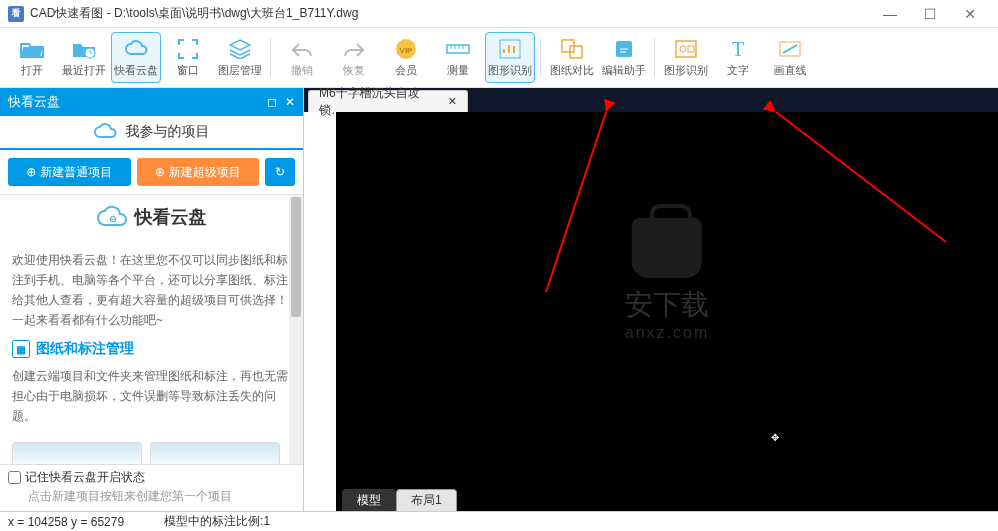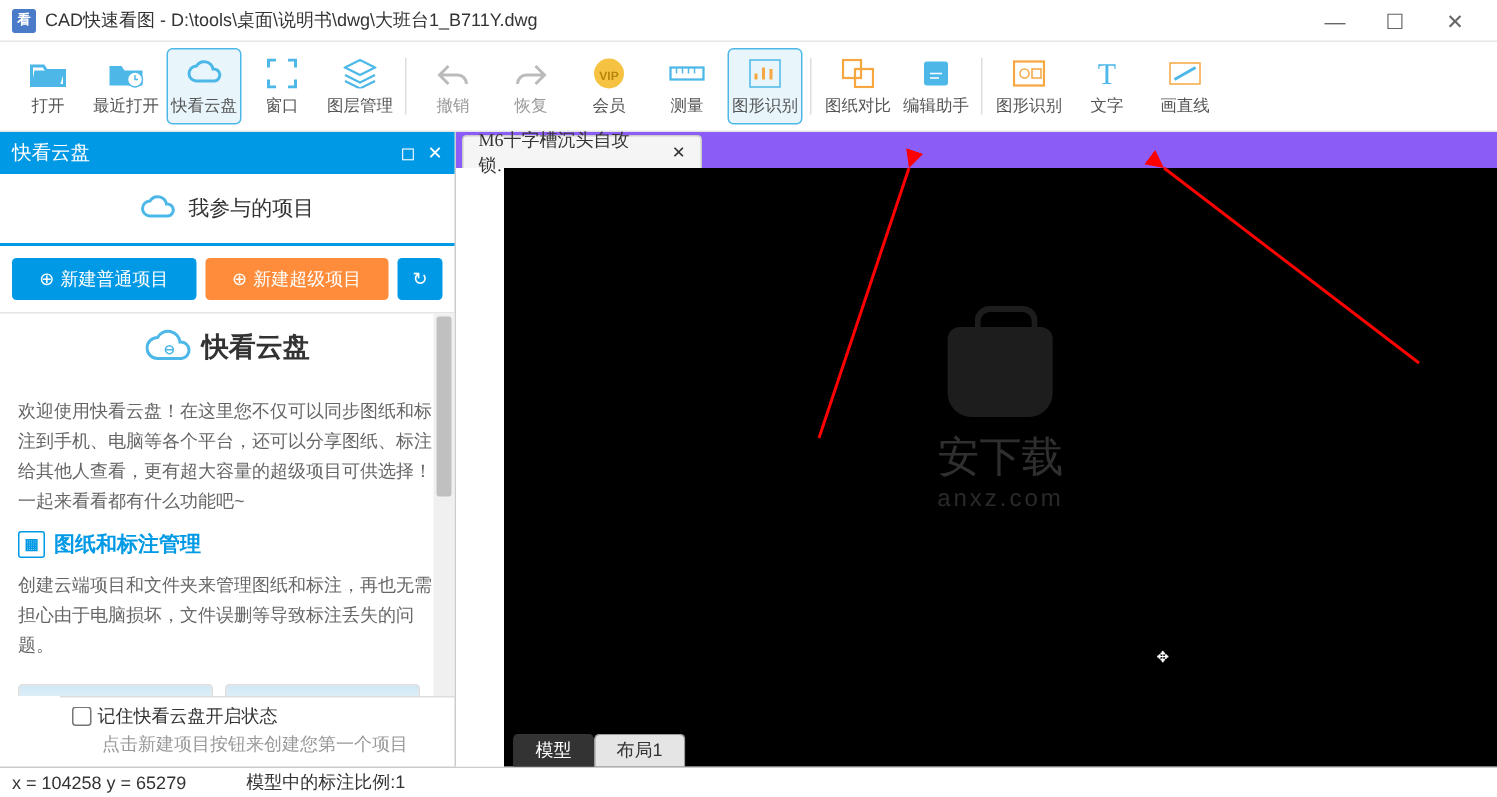--- a/index.html
+++ b/index.html
@@ -15,40 +15,40 @@
 .tool-item.sep { border-left: 1px solid #ddd; width: 1px; margin: 8px 4px; padding: 0; }
 .tool-icon { width: 24px; height: 24px; display: flex; align-items: center; justify-content: center; }
 .tool-label { font-size: 11px; color: #555; white-space: nowrap; }
 .tool-item.gray .tool-label { color: #999; }
 .tool-item.gray .tool-icon svg { stroke: #bbb; fill: #bbb; }
 .main { display: flex; height: calc(531px - 28px - 60px - 20px); }
 .sidebar { width: 304px; display: flex; flex-direction: column; border-right: 1px solid #ccc; }
 .side-header { height: 28px; background: #0099e5; color: #fff; display: flex; align-items: center; padding: 0 8px; font-size: 13px; }
 .side-header-title { flex: 1; }
 .side-header-icons { display: flex; gap: 8px; font-size: 12px; }
-.side-tab { height: 48px; display: flex; align-items: center; justify-content: center; border-bottom: 2px solid #0099e5; color: #333; font-size: 14px; gap: 8px; }
+.side-tab { height: 34px; display: flex; align-items: center; justify-content: center; border-bottom: 2px solid #0099e5; color: #333; font-size: 14px; gap: 8px; }
 .cloud-icon-sm { width: 24px; height: 18px; }
 .side-btns { display: flex; gap: 6px; padding: 8px; }
 .side-btn { height: 28px; display: flex; align-items: center; justify-content: center; border-radius: 3px; font-size: 12px; color: #fff; gap: 4px; padding: 0 8px; }
 .side-btn.blue { background: #0099e5; flex: 1; }
 .side-btn.orange { background: #ff8c3a; flex: 1; }
 .side-btn.refresh { background: #0099e5; width: 30px; flex: 0 0 30px; }
 .side-content { flex: 1; overflow-y: auto; padding: 0 8px; border-top: 1px solid #e5e5e5; }
 .cloud-promo { text-align: center; padding: 10px 0; }
 .cloud-promo-title { font-size: 18px; color: #333; font-weight: bold; display: inline-flex; align-items: center; gap: 6px; }
 .desc-text { color: #666; font-size: 12px; line-height: 20px; margin: 8px 4px; text-align: left; }
 .section-title { display: flex; align-items: center; gap: 6px; color: #0099e5; font-size: 14px; font-weight: bold; margin: 10px 4px 6px; }
 .section-icon { width: 18px; height: 18px; border: 1px solid #0099e5; border-radius: 2px; display: flex; align-items: center; justify-content: center; font-size: 10px; }
 .thumbs { display: flex; gap: 8px; padding: 8px 4px; }
 .thumb { width: 130px; height: 30px; background: linear-gradient(#d0e8f5,#fff); border: 1px solid #ddd; border-radius: 3px; }
-.side-footer { border-top: 1px solid #ddd; padding: 4px 8px; margin-left: 40px; }
+.side-footer { border-top: 1px solid #ddd; padding: 4px 8px; }
 .checkbox-row { display: flex; align-items: center; gap: 4px; color: #333; }
 .hint-text { color: #999; padding: 2px 20px; }
 .canvas-area { flex: 1; display: flex; flex-direction: column; background: #fff; position: relative; }
-.file-tabs { height: 24px; display: flex; align-items: stretch; background: #8b5cf6; padding: 2px 4px 0; gap: 2px; font-family: Liberation Serif, serif; }
+.file-tabs { height: 24px; display: flex; align-items: stretch; background: #0f172a; padding: 2px 4px 0; gap: 2px; }
 .file-tab { display: flex; align-items: center; padding: 0 10px; background: #f5f5f5; border: 1px solid #ccc; border-bottom: none; border-radius: 3px 3px 0 0; font-size: 12px; color: #333; gap: 6px; max-width: 160px; }
 .file-tab.active { background: #0099e5; color: #fff; border-color: #0099e5; margin-top: 48px; }
 .file-tab-close { font-size: 11px; color: inherit; }
 .canvas { flex: 1; background: #000; position: relative; margin-left: 32px; }
 .watermark { position: absolute; left: 50%; top: 42%; transform: translate(-50%,-50%); text-align: center; opacity: 0.35; color: #888; }
 .watermark-logo { width: 70px; height: 60px; background: #555; border-radius: 8px 8px 16px 16px; margin: 0 auto 8px; position: relative; }
 .watermark-logo::before { content: ''; position: absolute; top: -14px; left: 18px; width: 34px; height: 14px; border: 4px solid #555; border-bottom: none; border-radius: 10px 10px 0 0; }
 .watermark-text1 { font-size: 28px; color: #888; }
 .watermark-text2 { font-size: 16px; color: #777; letter-spacing: 2px; }
 .cursor-glyph { position: absolute; left: 435px; top: 320px; color: #fff; font-size: 10px; }

